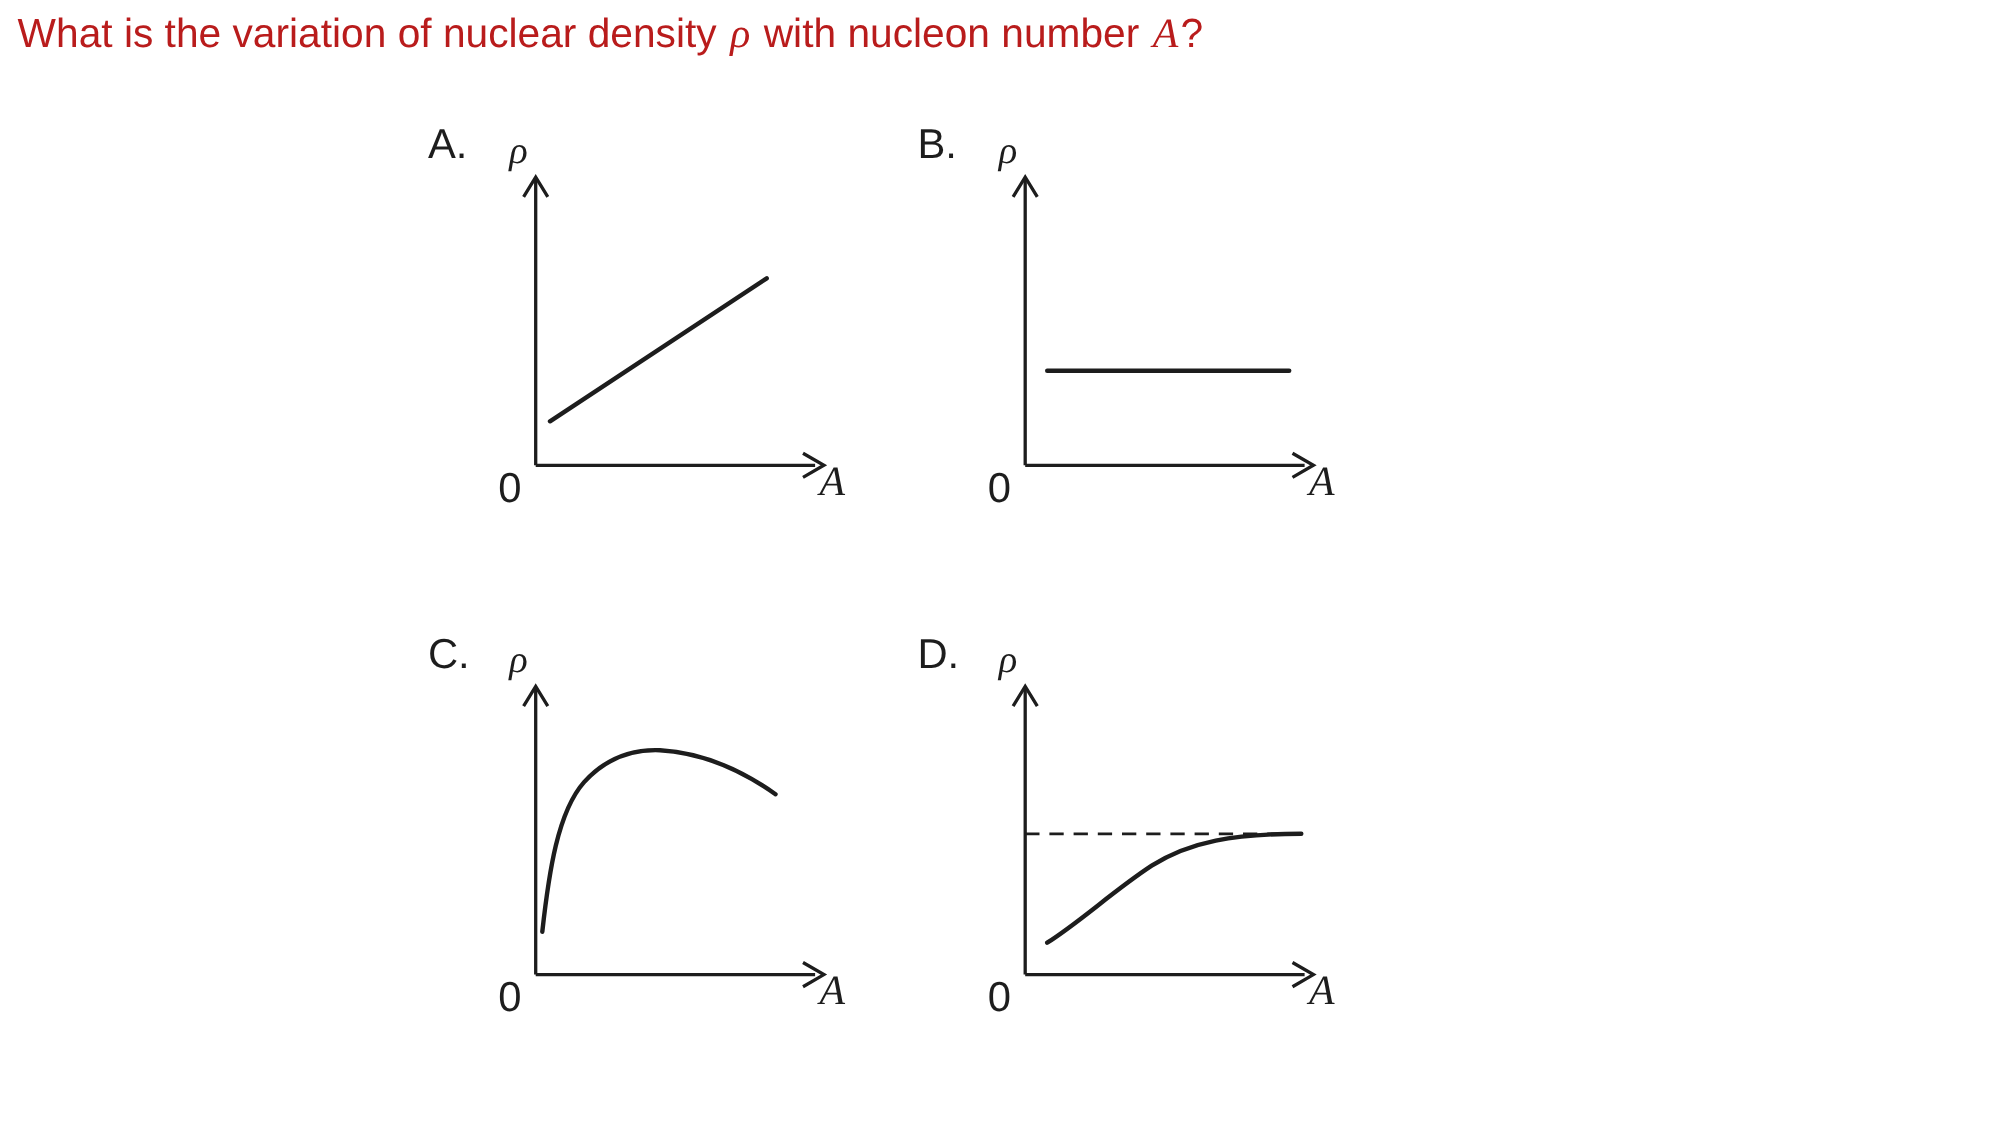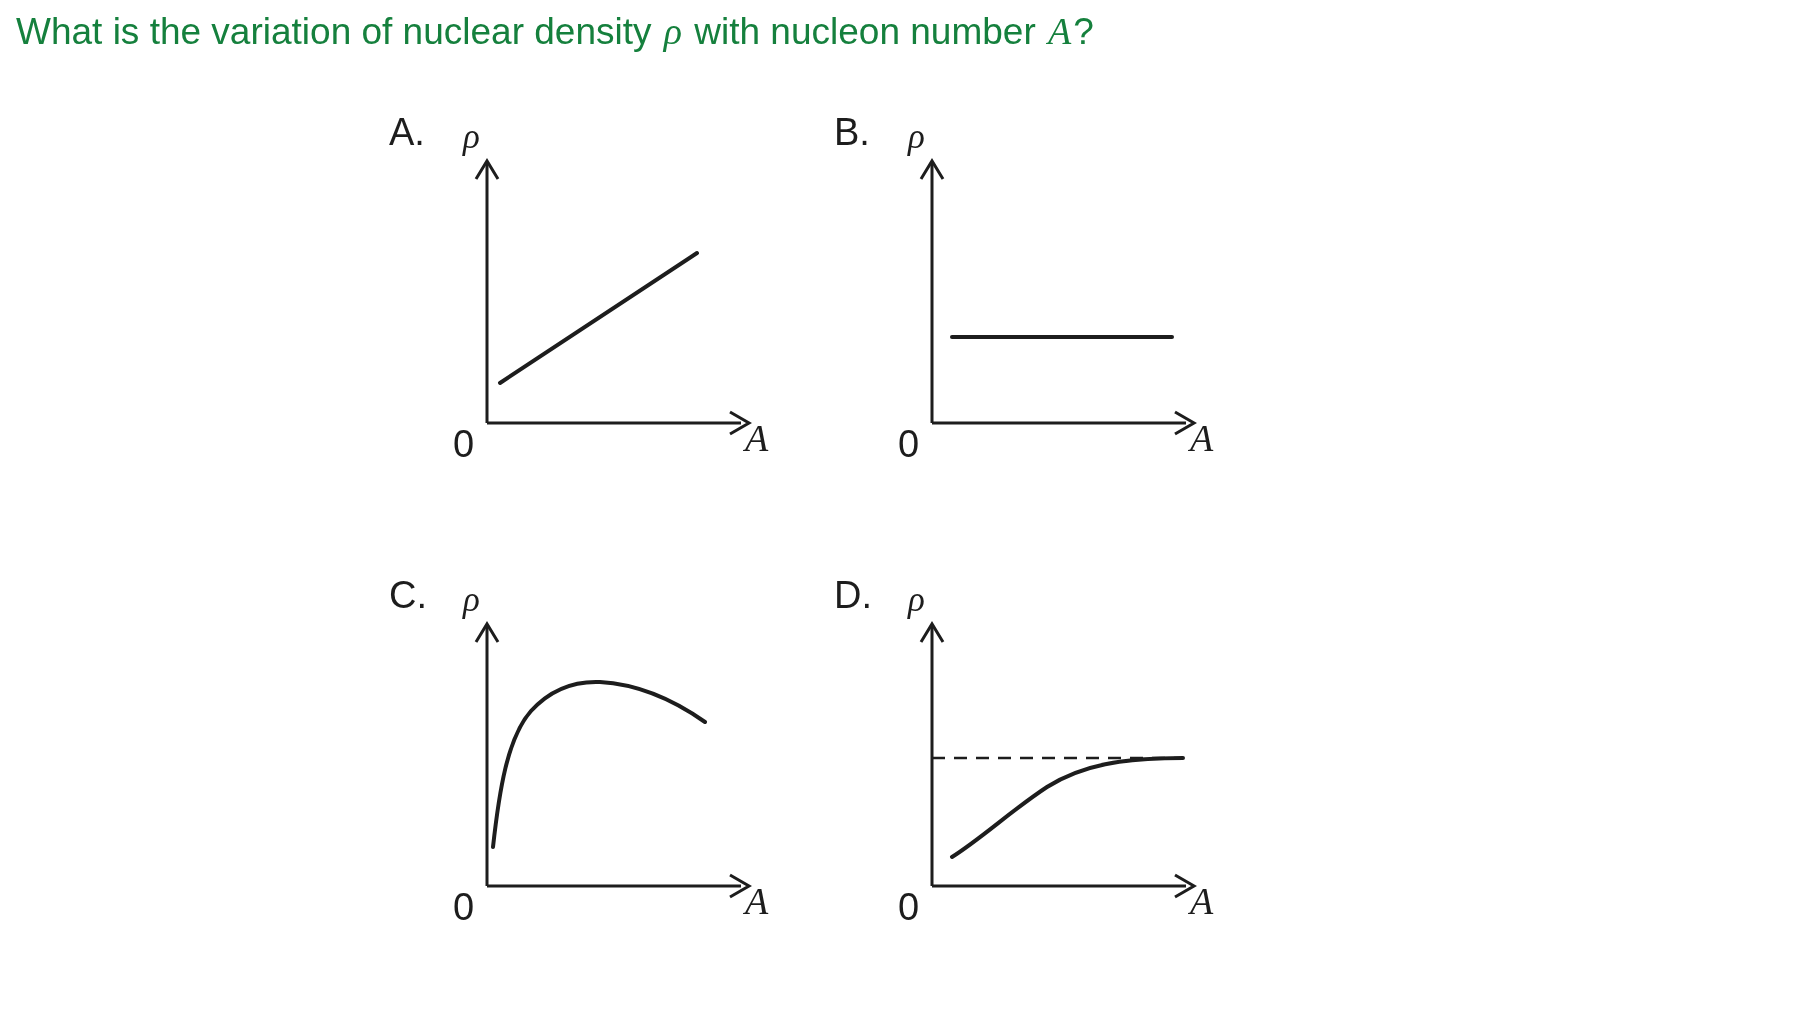--- a/index.html
+++ b/index.html
@@ -1,20 +1,20 @@
 <!DOCTYPE html>
 <html><head>
 <meta charset="utf-8">
 <style>
   html,body{margin:0;padding:0;background:#ffffff;}
   body{width:1816px;height:1030px;position:relative;overflow:hidden;
        font-family:"Liberation Sans",sans-serif;color:#1d1d1d;}
   .stage{position:absolute;left:0;top:0;width:1816px;height:1030px;background:#ffffff;}
   .question{position:absolute;left:16px;top:11px;font-size:37px;line-height:1.1;
-            white-space:nowrap;color:#15803d;}
+            white-space:nowrap;color:#b91c1c;}
   .math{font-family:"Liberation Serif",serif;font-style:italic;}
   .question .q-sym{font-size:38px;padding:0 2px;}
   figure.graph{margin:0;position:absolute;width:470px;height:380px;}
   .graph.g-a{left:327px;top:95px;}
   .graph.g-b{left:772px;top:95px;}
   .graph.g-c{left:327px;top:558px;}
   .graph.g-d{left:772px;top:558px;}
   .opt-label{position:absolute;left:62px;top:18px;font-size:38px;line-height:1;color:#1d1d1d;}
   .rho-label{position:absolute;left:136px;top:24px;font-size:35px;line-height:1;color:#1d1d1d;}
   .zero-label{position:absolute;left:126px;top:330px;font-size:38px;line-height:1;color:#1d1d1d;}

